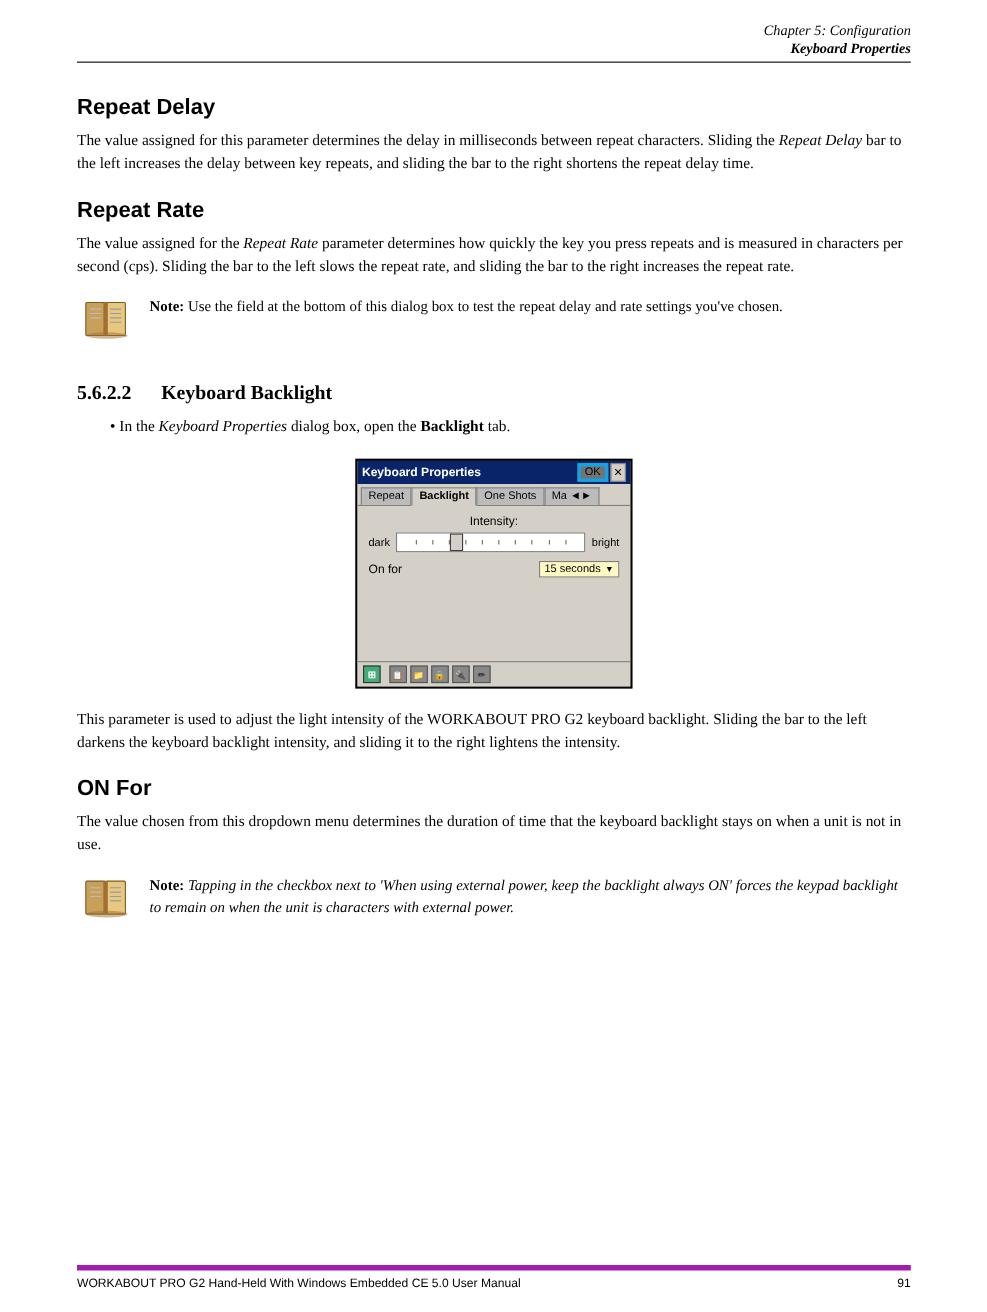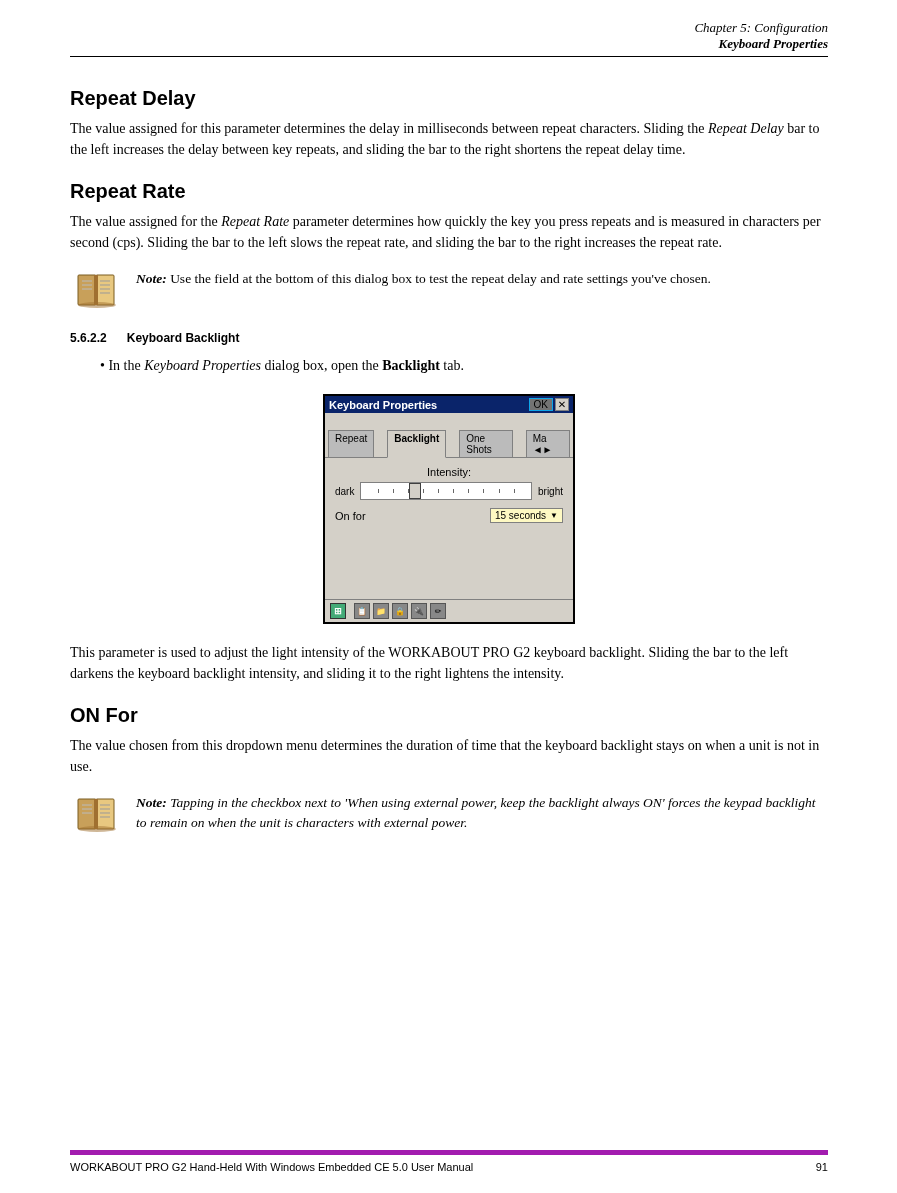--- a/index.html
+++ b/index.html
@@ -42,24 +42,24 @@
     
     .section-heading {
       font-family: Arial, sans-serif;
       font-size: 20px;
       font-weight: bold;
       margin-top: 20px;
       margin-bottom: 8px;
     }
 
     .section-222 {
-      font-family: Liberation Sans, sans-serif;
-      font-size: 12px;
+      font-family: Liberation Serif, serif;
+      font-size: 18px;
       font-weight: bold;
-      margin-top: 12px;
+      margin-top: 28px;
       margin-bottom: 10px;
     }
 
     .body-text {
       font-size: 14px;
       line-height: 1.5;
       margin-bottom: 10px;
     }
 
     .body-text em {
@@ -82,21 +82,20 @@
 
     .note-content {
       font-size: 13.5px;
       line-height: 1.5;
       flex: 1;
       padding-top: 4px;
     }
 
     .note-label {
       font-weight: bold;
-      font-style: italic;
     }
 
     
     .bullet-item {
       margin-left: 30px;
       margin-bottom: 10px;
       font-size: 14px;
       line-height: 1.5;
     }
     .bullet-item::before {
@@ -130,42 +129,42 @@
     }
 
     .dialog-titlebar-buttons {
       display: flex;
       gap: 2px;
     }
 
     .dialog-btn-ok {
       background: #737373;
       color: #000;
-      border: 1px solid #0ea5e9;
+      border: 3px solid #0ea5e9;
       font-size: 10px;
       padding: 0 4px;
       cursor: pointer;
     }
 
     .dialog-btn-close {
       background: #d4d0c8;
       color: #000;
       border: 1px solid #808080;
       font-size: 10px;
       width: 14px;
       text-align: center;
       cursor: pointer;
     }
 
     .dialog-tabs {
       display: flex;
       background: #d4d0c8;
       border-bottom: 1px solid #808080;
-      padding: 17px 3px 0;
-      gap: 13px;
+      padding: 3px 3px 0;
+      gap: 0;
     }
 
     .dialog-tab {
       padding: 2px 6px;
       font-size: 10px;
       border: 1px solid #808080;
       border-bottom: none;
       background: #d4d0c8;
       cursor: pointer;
     }

